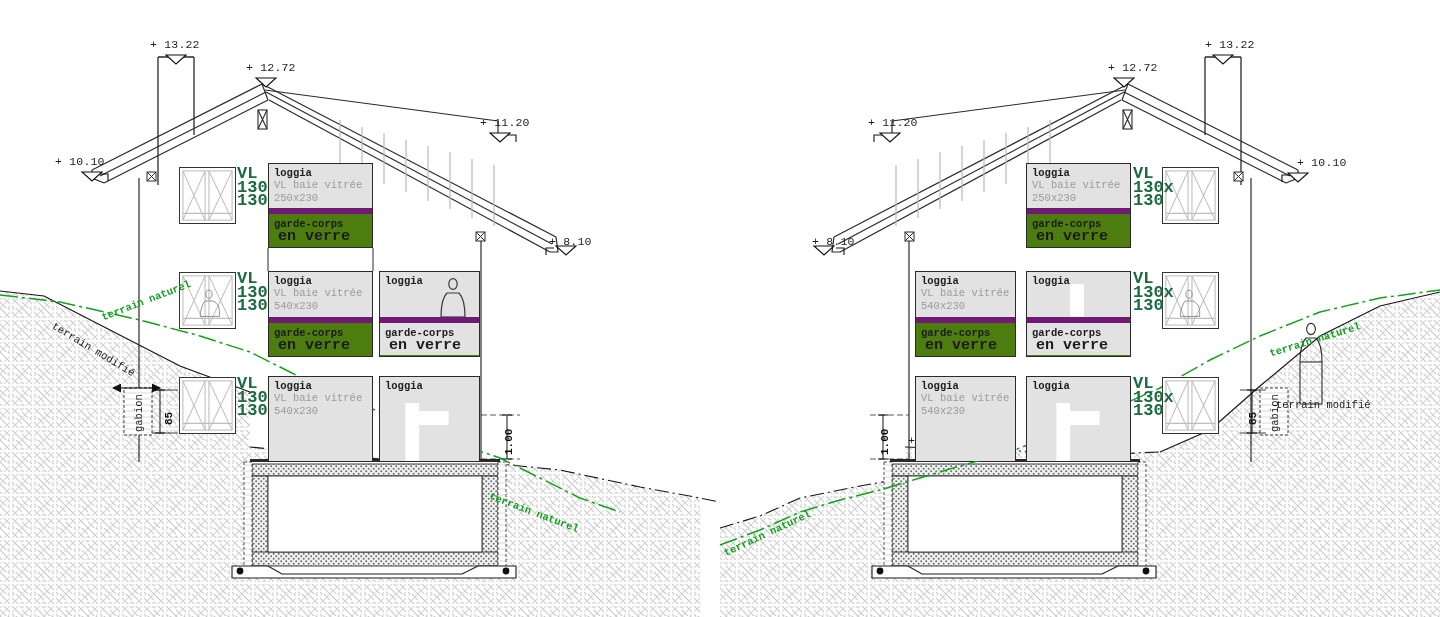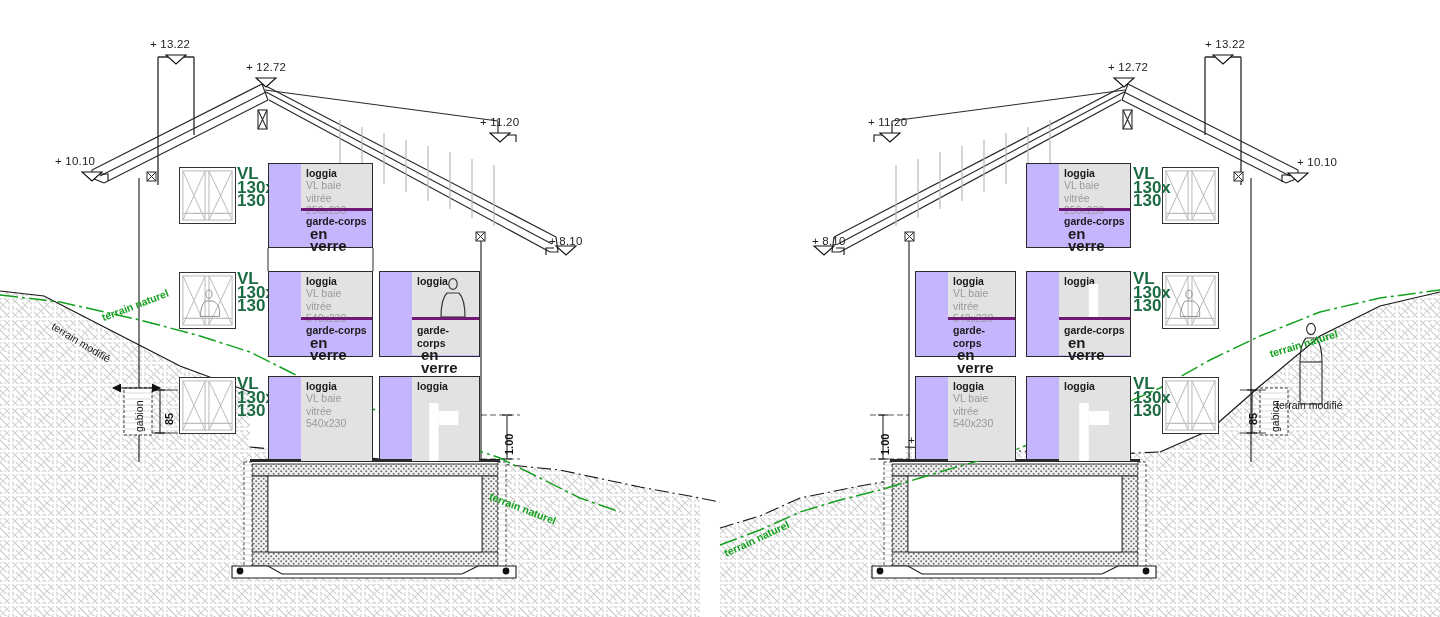--- a/index.html
+++ b/index.html
@@ -1,30 +1,30 @@
 <!DOCTYPE html>
 <html><head>
 <meta charset="utf-8">
 <style>
   html,body{margin:0;padding:0;background:#ffffff;}
   body{width:1440px;height:617px;overflow:hidden;font-family:"Liberation Sans",sans-serif;}
-  #stage{position:relative;width:1176px;height:617px;background:#fff;}
+  #stage{position:relative;width:1176px;height:617px;background:#fff;font-family:Liberation Mono, monospace;}
   svg.layer{position:absolute;left:0;top:0;width:1440px;height:617px;}
 
   
   .lvl{position:absolute;font-size:11.5px;color:#1c1c1c;white-space:nowrap;letter-spacing:.2px;}
   .vl{position:absolute;font-size:17px;font-weight:bold;color:#1d6b42;line-height:13.5px;white-space:nowrap;}
   .dimtxt{position:absolute;font-size:11px;color:#111;white-space:nowrap;}
   .gabion{position:absolute;font-size:10.5px;color:#111;white-space:nowrap;}
   .terr{position:absolute;font-size:10.5px;white-space:nowrap;color:#14a01e;font-weight:bold;}
   .terrmod{position:absolute;font-size:10.5px;white-space:nowrap;color:#161616;}
 
-  .lbox{position:absolute;border:1.3px solid #2a2a2a;background:#c4b5fd;box-sizing:border-box;padding-left:32px;}
+  .lbox{position:absolute;border:1.3px solid #2a2a2a;background:#4d7c0f;box-sizing:border-box;}
   .lbox .top{position:relative;background:#e2e2e2;padding:3px 4px 4px 5px;box-sizing:border-box;}
-  .lbox .bot{position:relative;padding:4px 4px 4px 5px;box-sizing:border-box;border-top:3px solid #701a75;}
+  .lbox .bot{position:relative;padding:4px 4px 4px 5px;box-sizing:border-box;border-top:6px solid #701a75;}
   .lbox .t1{font-size:10.5px;font-weight:bold;color:#1b1b1b;line-height:12px;}
   .lbox .t2{font-size:10.5px;color:#9a9a9a;line-height:12.5px;}
   .lbox .t3{font-size:10.5px;font-weight:bold;color:#1b1b1b;line-height:12.5px;}
   .lbox .t4{font-size:15px;font-weight:bold;color:#1b1b1b;line-height:12.5px;padding-left:4px;}
   .win{position:absolute;border:1.4px solid #333;background:#fff;box-sizing:border-box;}
 </style>
 </head>
 <body>
 
 <div id="stage">

